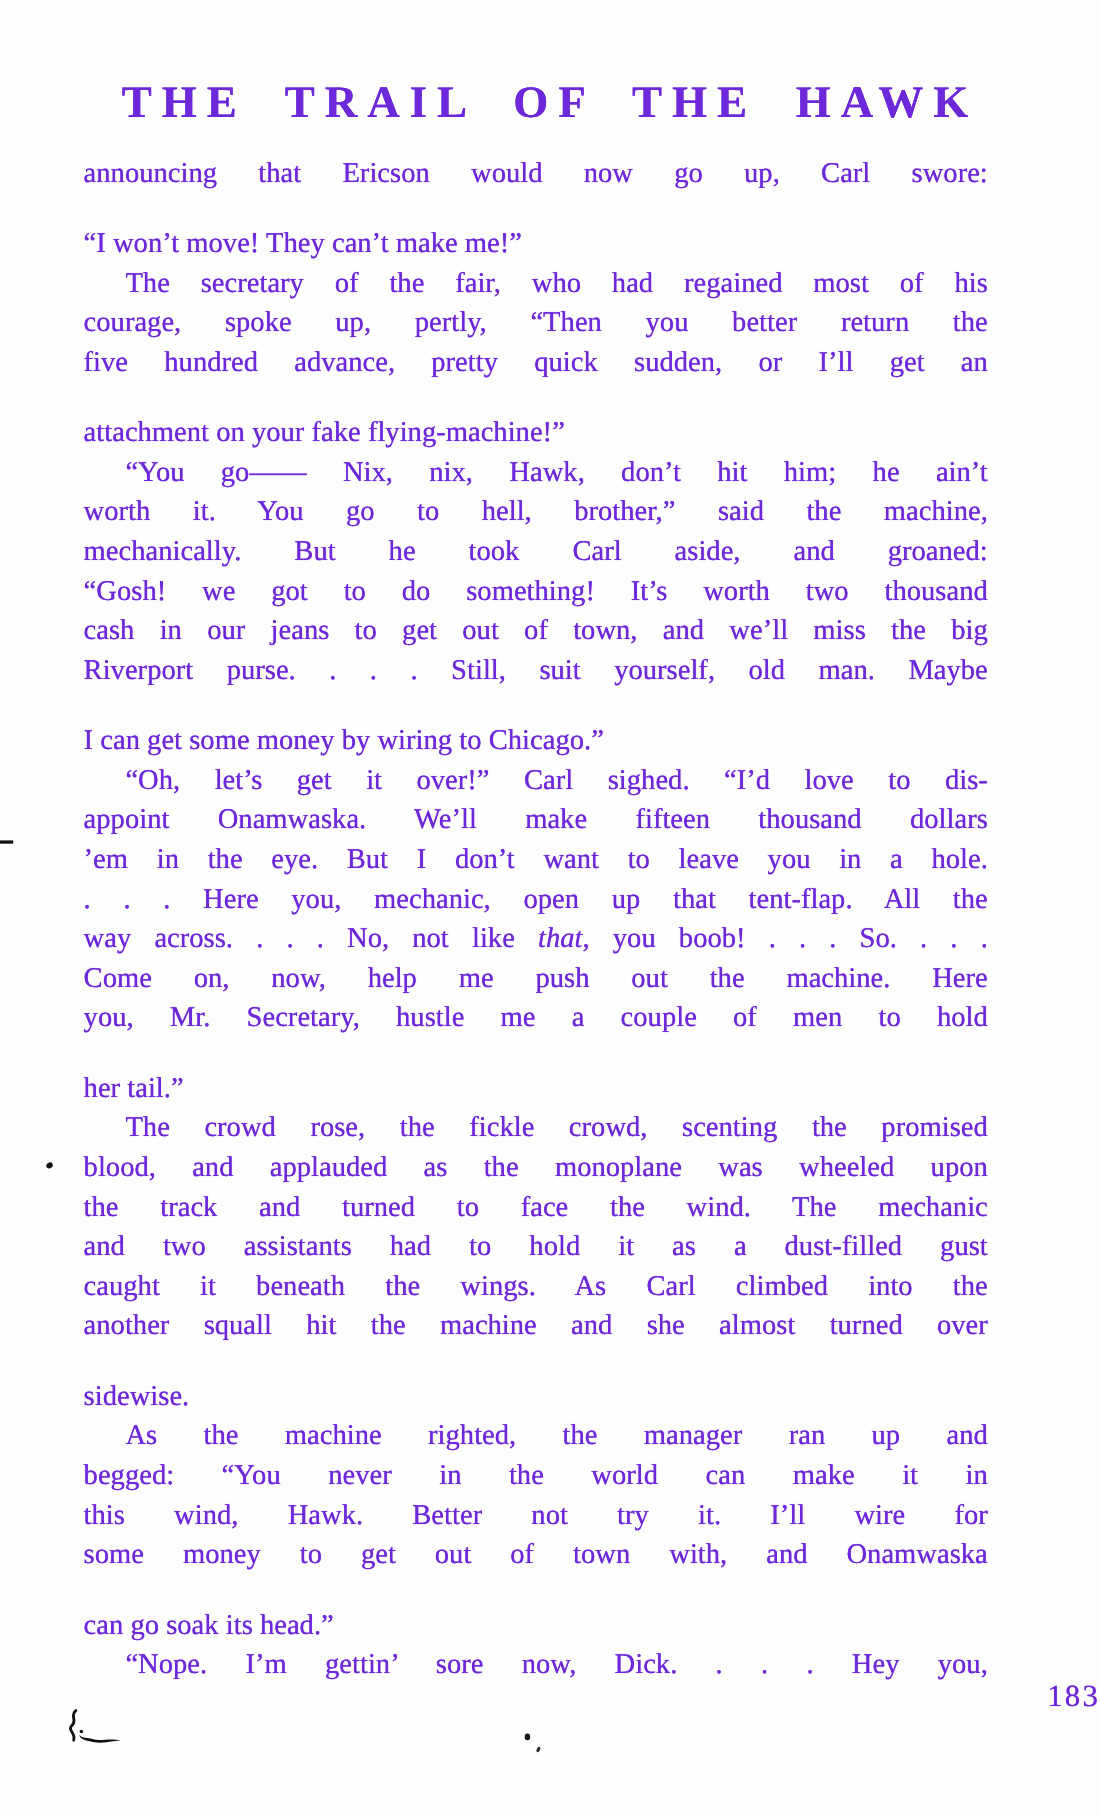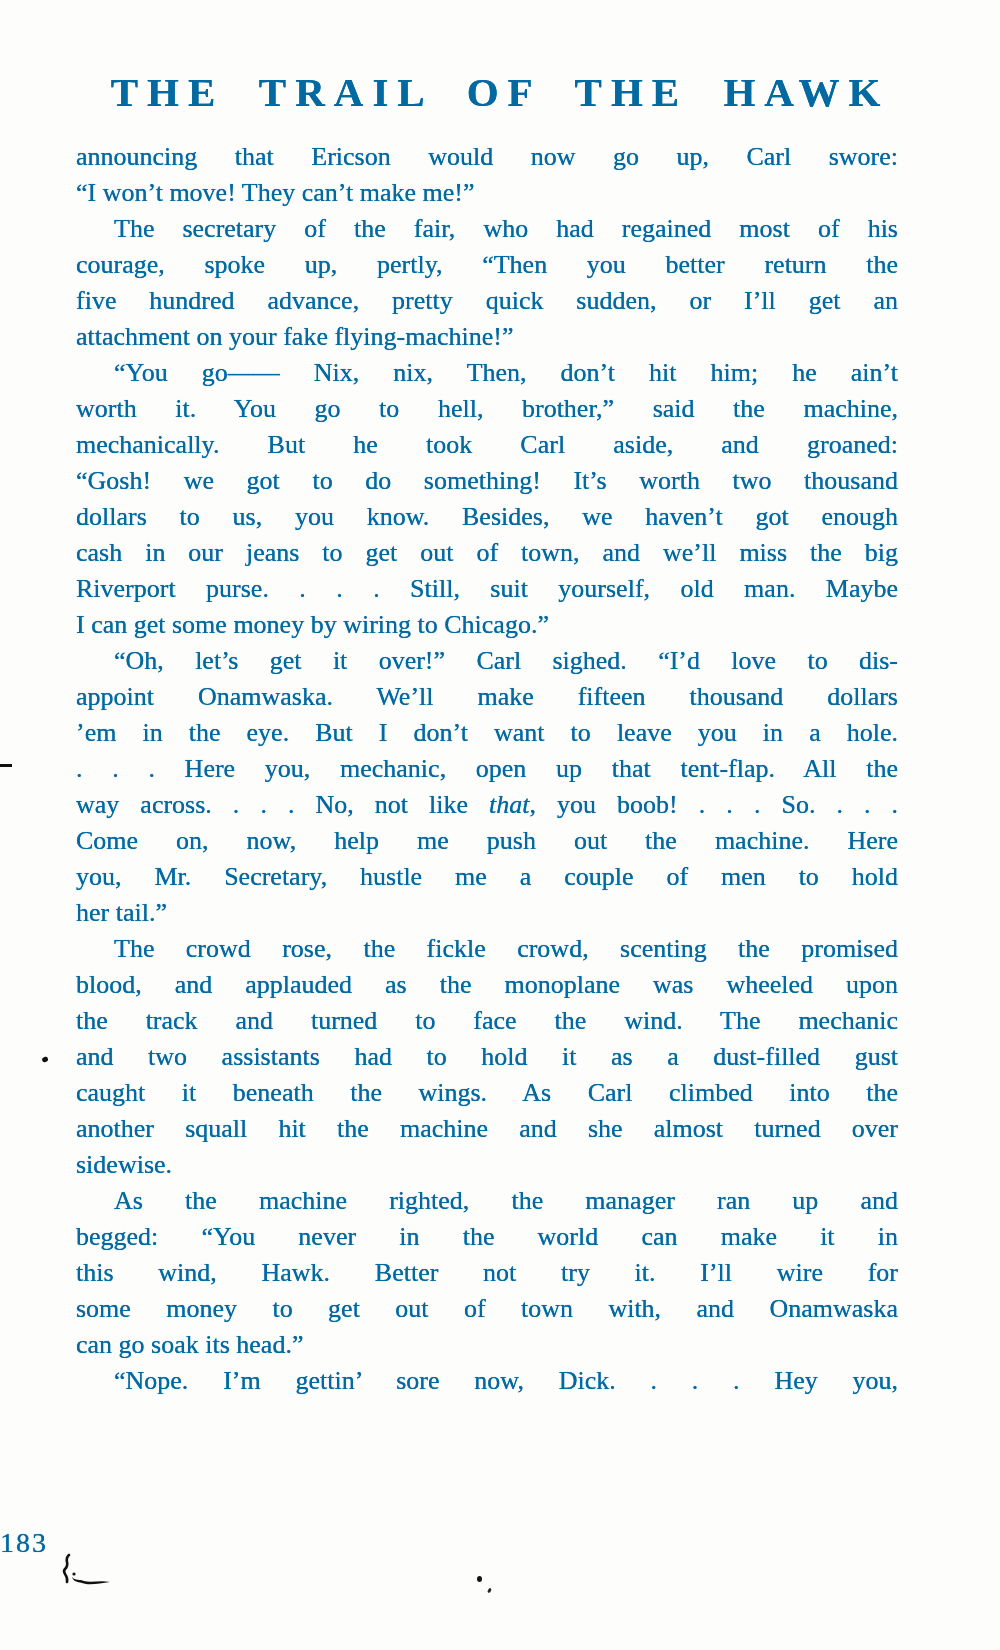--- a/index.html
+++ b/index.html
@@ -40,33 +40,34 @@
   }
   .line {
     font-size: 26px;
     line-height: 36px;
     text-align: justify;
     text-align-last: justify;
     text-shadow: 0 0 0.7px currentColor;
   }
   .line.last {
     text-align-last: left;
+    margin-top: 28px;
   }
   .line.indent {
     text-indent: 38px;
   }
   .line i {
     font-style: italic;
   }
   .folio {
     position: absolute;
     top: 1527px;
     left: 0;
     width: 1000px;
-    text-align: left;
+    text-align: right;
     font-size: 28px;
     letter-spacing: 2px;
     text-shadow: 0 0 0.7px currentColor;
   }
   
   .margin-tick {
     position: absolute;
     left: 0px;
     top: 764px;
     width: 12px;
@@ -104,36 +105,35 @@
     width: 3px;
     height: 5px;
     background: #2a2a2a;
     border-radius: 50% 50% 60% 40%;
     transform: rotate(25deg);
   }
 </style>
 </head>
 <body style="background: rgb(253, 253, 252);">
 
-<div class="page" style="color: #0369a1;">
+<div class="page" style="color: #6d28d9;">
 
   <div class="running-head">THE TRAIL OF THE HAWK</div>
 
   <div class="text-block" id="text-block">
       <div class="line">announcing that Ericson would now go up, Carl swore:</div>
       <div class="line last">“I won’t move!  They can’t make me!”</div>
       <div class="line indent">The secretary of the fair, who had regained most of his</div>
       <div class="line">courage, spoke up, pertly, “Then you better return the</div>
       <div class="line">five hundred advance, pretty quick sudden, or I’ll get an</div>
       <div class="line last">attachment on your fake flying-machine!”</div>
-      <div class="line indent">“You go——  Nix, nix, Then, don’t hit him;  he ain’t</div>
+      <div class="line indent">“You go——  Nix, nix, Hawk, don’t hit him;  he ain’t</div>
       <div class="line">worth it.  You go to hell, brother,” said the machine,</div>
       <div class="line">mechanically.  But he took Carl aside, and groaned:</div>
       <div class="line">“Gosh! we got to do something!  It’s worth two thousand</div>
-      <div class="line">dollars to us, you know.  Besides, we haven’t got enough</div>
       <div class="line">cash in our jeans to get out of town, and we’ll miss the big</div>
       <div class="line">Riverport purse. . . . Still, suit yourself, old man.  Maybe</div>
       <div class="line last">I can get some money by wiring to Chicago.”</div>
       <div class="line indent">“Oh, let’s get it over!” Carl sighed.  “I’d love to dis-</div>
       <div class="line">appoint Onamwaska.  We’ll make fifteen thousand dollars</div>
       <div class="line">’em in the eye.  But I don’t want to leave you in a hole.</div>
       <div class="line">. . . Here you, mechanic, open up that tent-flap.  All the</div>
       <div class="line">way across. . . . No, not like <i>that</i>, you boob! . . . So. . . .</div>
       <div class="line">Come on, now, help me push out the machine.  Here</div>
       <div class="line">you, Mr. Secretary, hustle me a couple of men to hold</div>

